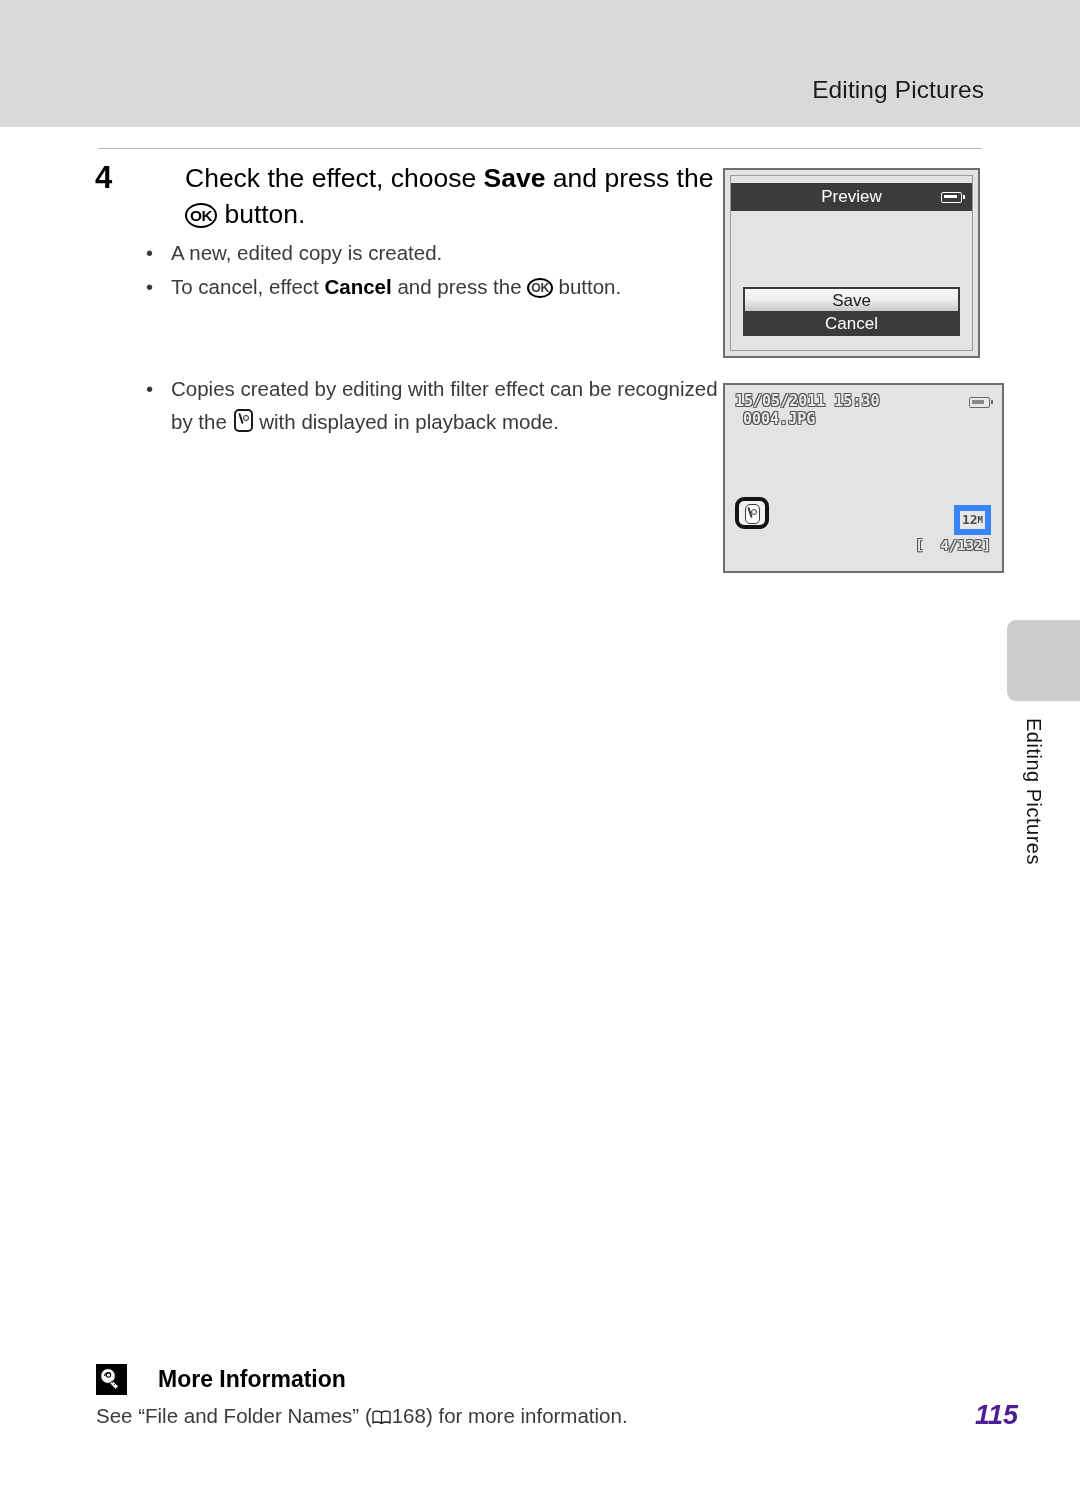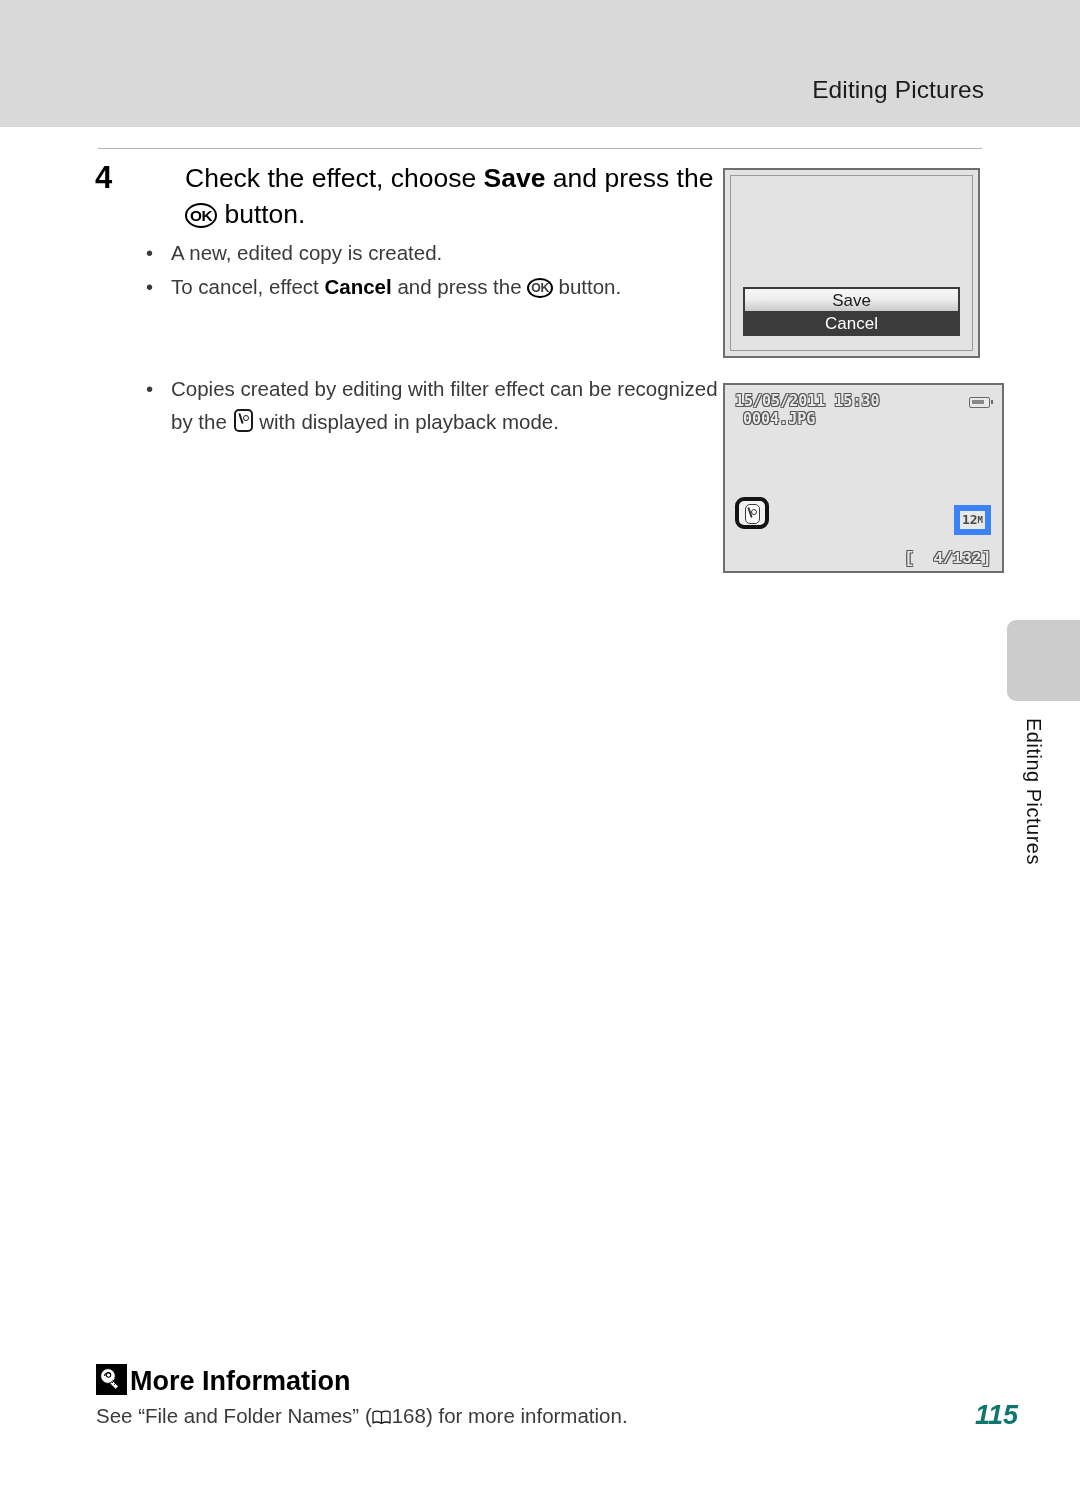--- a/index.html
+++ b/index.html
@@ -384,24 +384,23 @@
     font-size: 13px;
     line-height: 15px;
     padding: 1px 2px;
     box-sizing: border-box;
   }
   .pb-imgsize sub { font-size: 9px; vertical-align: 1px; }
 
   .pb-counter {
     position: absolute;
     right: 11px;
-    bottom: 3px;
-    font-size: 16px;
+    bottom: 18px;
+    font-size: 14px;
     white-space: pre;
-    font-family: Liberation Mono, monospace;
   }
 
   
   .side-tab {
     position: absolute;
     left: 1007px;
     top: 620px;
     width: 73px;
     height: 81px;
     background: #cccccc;
@@ -425,23 +424,23 @@
     left: 96px;
     top: 1364px;
     width: 31px;
     height: 31px;
     background: #000;
   }
   .more-info-icon svg { display: block; }
 
   .more-info-title {
     position: absolute;
-    left: 130px;
+    left: 158px;
     top: 1366px;
-    font-size: 27px;
+    font-size: 23px;
     font-weight: bold;
     color: #000;
     white-space: nowrap;
     text-align: center;
   }
   .more-info-body {
     position: absolute;
     left: 96px;
     top: 1404px;
     font-size: 20.5px;
@@ -449,21 +448,21 @@
     white-space: nowrap;
   }
 
   .page-number {
     position: absolute;
     right: 62px;
     top: 1400px;
     font-size: 27px;
     font-weight: bold;
     font-style: italic;
-    color: #0f766e;
+    color: #4c1d95;
   }
 </style>
 </head>
 <body>
 
 <div class="header-band"></div>
 <div class="header-title">Editing Pictures</div>
 <div class="header-rule"></div>
 
 <div class="step-number">4</div>
@@ -481,20 +480,24 @@
   </div>
 </div>
 
 <div class="note-block">
   <span class="dot">•</span>
   <span class="txt"><span>Copies created by editing with filter effect can be recognized by the </span><span class="filter-glyph"></span><span> with displayed in playback mode.</span></span>
 </div>
 
 <div class="screen" id="screen-preview">
   <div class="preview-inner">
+    <div class="preview-titlebar">
+      <span>Preview</span>
+      <span class="battery-icon"></span>
+    </div>
     <div class="btn-save">Save</div>
     <div class="btn-cancel">Cancel</div>
   </div>
 </div>
 
 <div class="screen" id="screen-playback">
   <div class="playback-inner">
     <div class="osd-text pb-datetime">15/05/2011 15:30</div>
     <div class="osd-text pb-filename">0004.JPG</div>
     <div class="pb-battery"></div>

